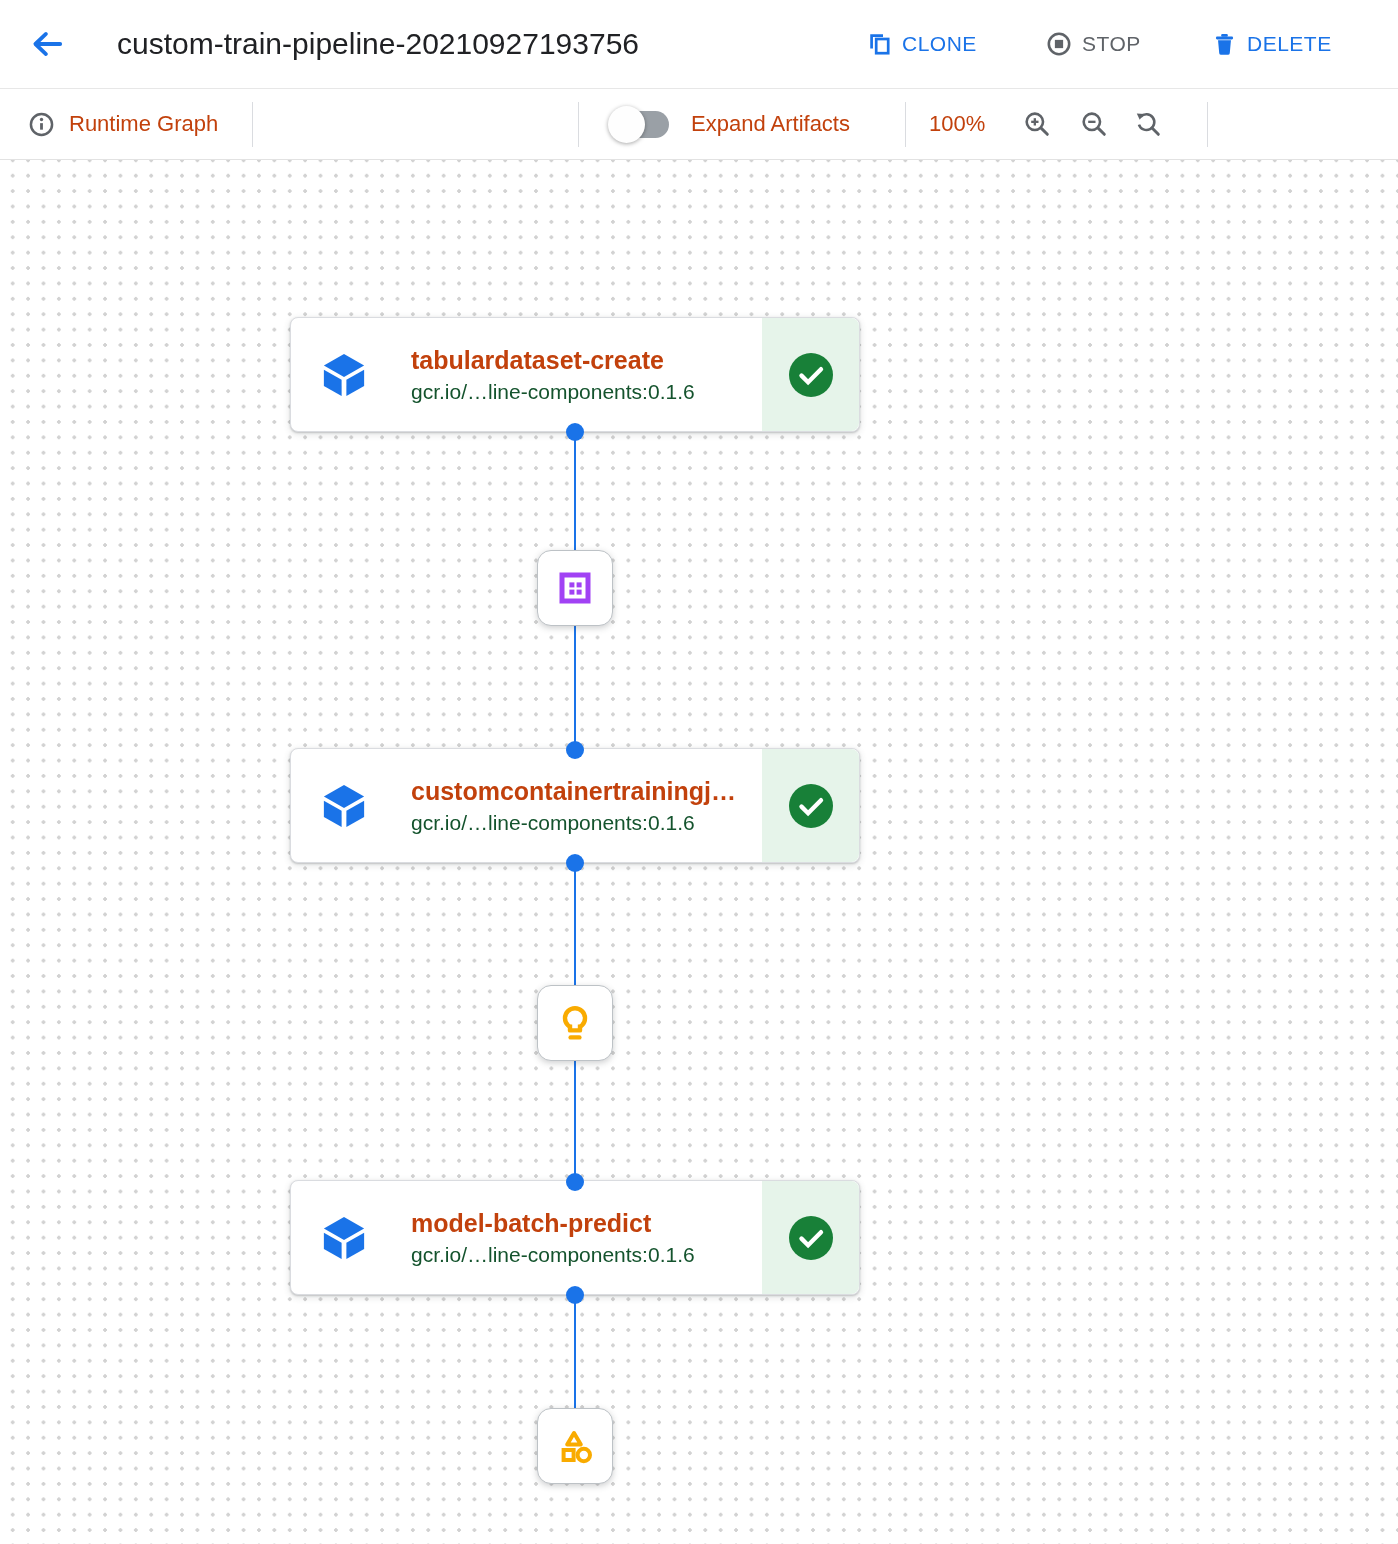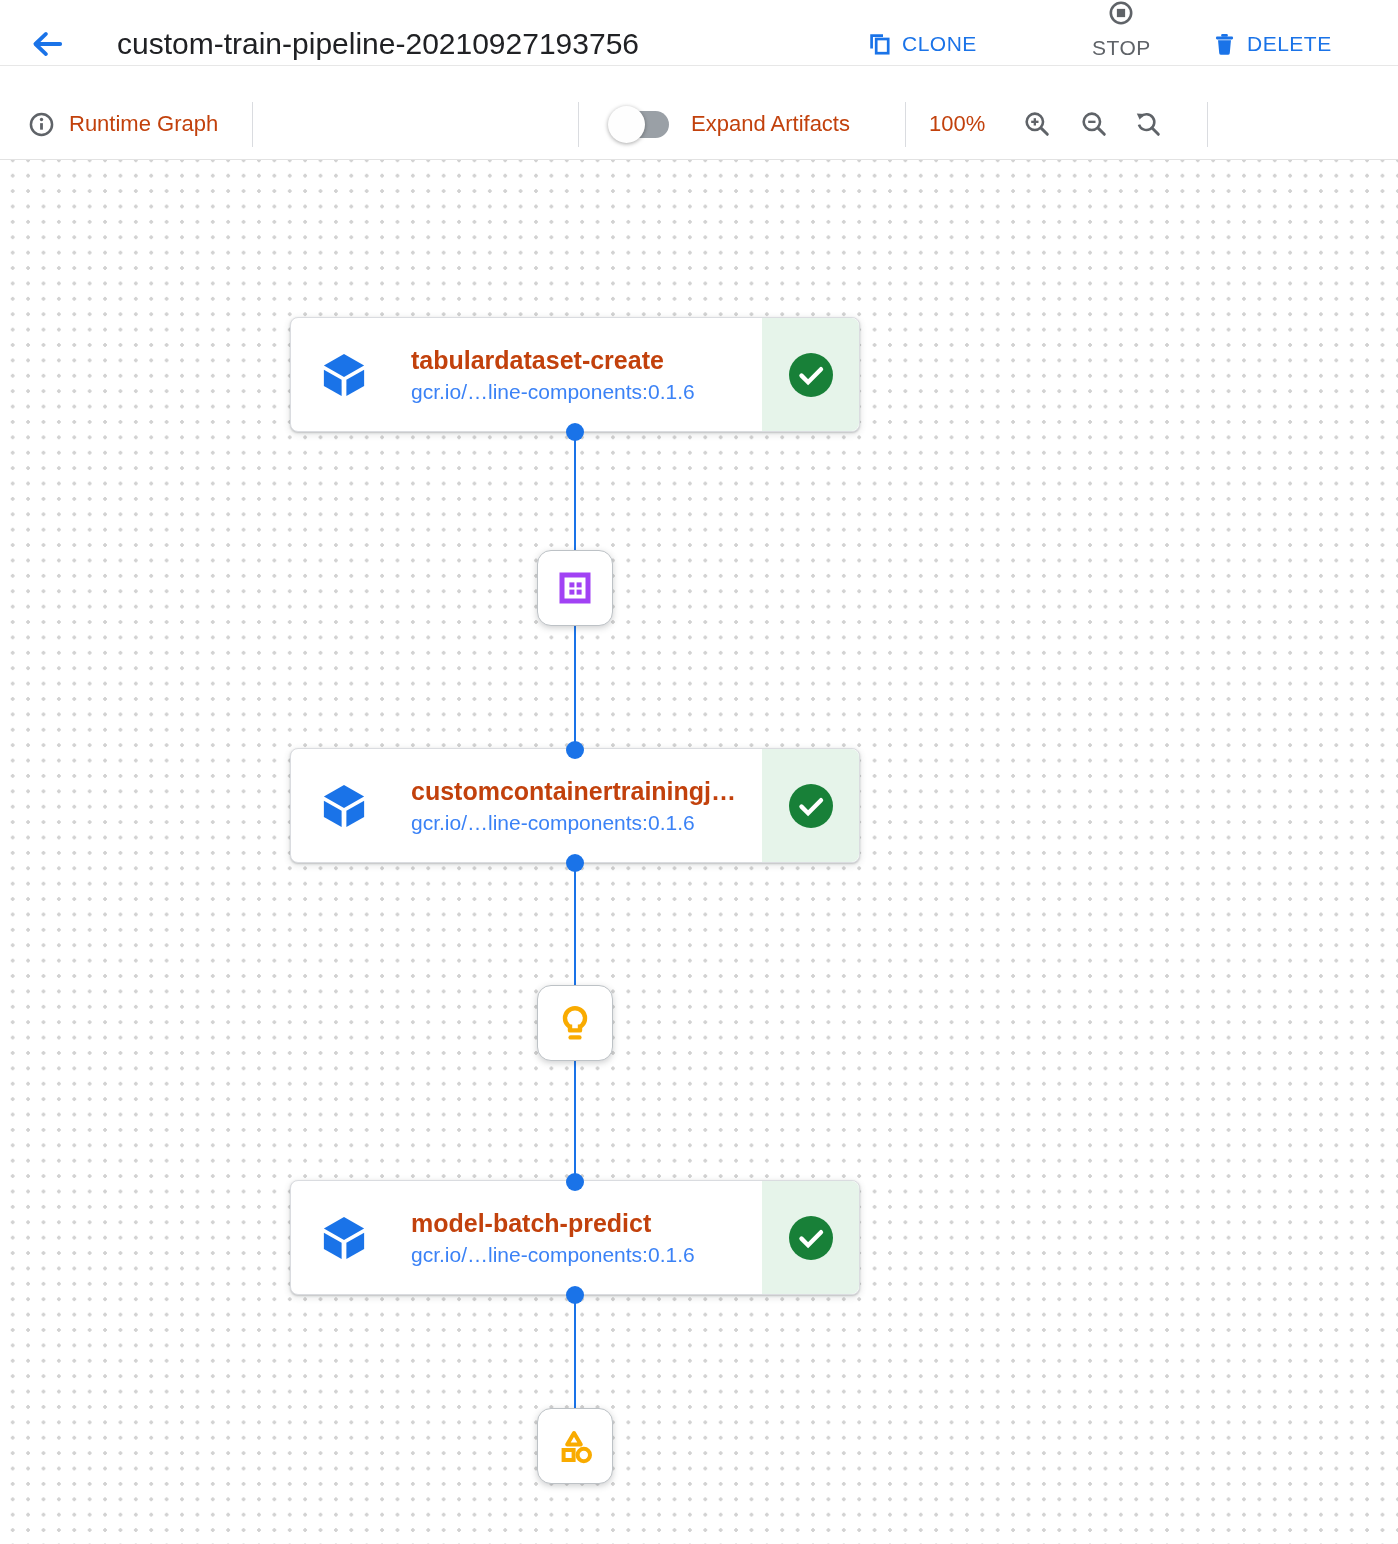--- a/index.html
+++ b/index.html
@@ -15,21 +15,21 @@
   html,body{width:1398px;height:1544px;overflow:hidden;}
   body{
     position:relative;
     background:#fff;
     font-family:"Liberation Sans","DejaVu Sans",sans-serif;
     color:#202124;
   }
 
   
   .app-header{
-    position:absolute;top:0;left:0;width:1398px;height:66px;
+    position:absolute;top:0;left:0;width:1398px;height:89px;
     background:#fff;border-bottom:1px solid #e7e7e7;
   }
   .back-btn{
     position:absolute;left:24px;top:21px;width:46px;height:46px;
     display:flex;align-items:center;justify-content:center;
     background:none;border:none;cursor:pointer;border-radius:50%;
   }
   .page-title{
     position:absolute;left:117px;top:0;height:88px;
     display:flex;align-items:center;
@@ -37,21 +37,21 @@
     white-space:nowrap;
   }
   .hdr-action{
     position:absolute;top:0;height:88px;
     display:flex;align-items:center;gap:10px;
     background:none;border:none;cursor:pointer;
     font-family:inherit;font-size:21px;font-weight:400;letter-spacing:.5px;
   }
   .hdr-action .lbl{white-space:nowrap;}
   .act-clone{left:868px;color:var(--accent-blue);}
-  .act-stop{left:1092px;color:var(--stop-gray);flex-direction:column;}
+  .act-stop{left:1046px;color:var(--stop-gray);}
   .act-delete{left:1212px;color:var(--accent-blue);}
 
   
   .toolbar{
     position:absolute;top:89px;left:0;width:1398px;height:71px;
     background:#fff;border-bottom:1px solid #e2e2e2;
   }
   .tb-group{
     position:absolute;top:0;height:70px;
     display:flex;align-items:center;
@@ -105,21 +105,21 @@
   }
   .node-text{
     position:absolute;left:120px;top:50%;transform:translateY(-50%);
     display:flex;flex-direction:column;gap:5px;max-width:340px;
   }
   .node-title{
     font-size:25px;font-weight:600;color:#c2410c;white-space:nowrap;
     overflow:hidden;
   }
   .node-subtitle{
-    font-size:21px;font-weight:400;color:#3b82f6;white-space:nowrap;
+    font-size:21px;font-weight:400;color:#14532d;white-space:nowrap;
   }
   .node-status{
     position:absolute;right:0;top:0;bottom:0;width:97px;
     background:var(--status-bg-green);border-radius:0 8px 8px 0;
     display:flex;align-items:center;justify-content:center;
   }
 
   
   .artifact-node{
     position:absolute;left:537px;width:76px;height:76px;

